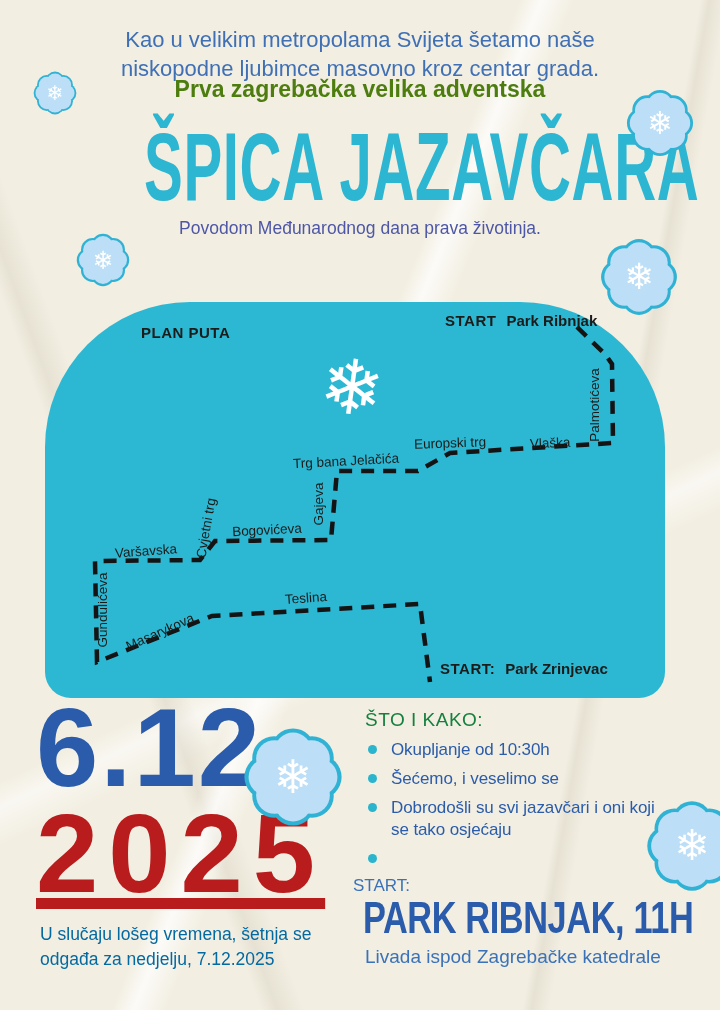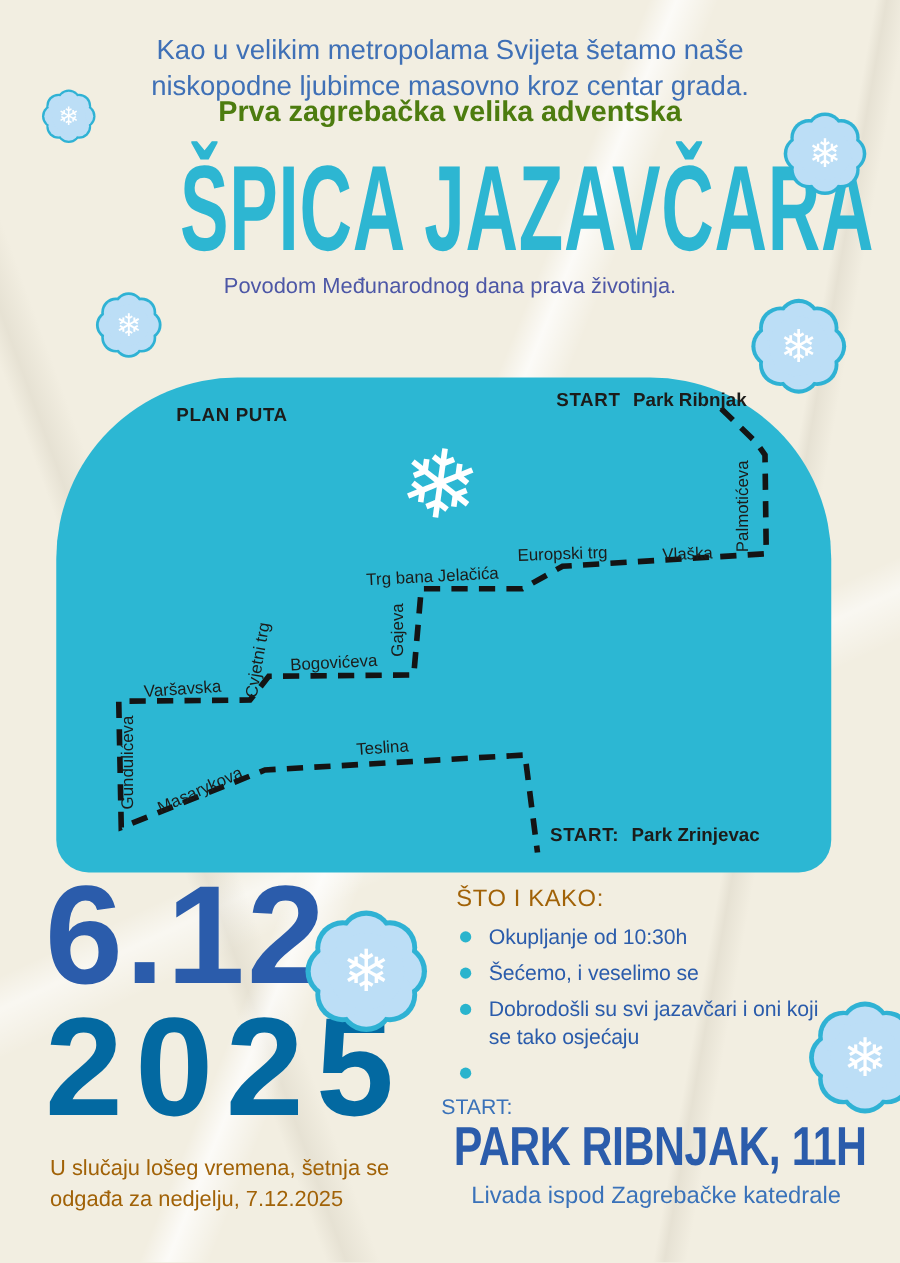--- a/index.html
+++ b/index.html
@@ -41,35 +41,35 @@
   .maprow .b{font-weight:700;letter-spacing:.5px;}
   .maprow .v{margin-left:10px;font-weight:bold;}
   .map-heading{position:absolute;left:96px;top:22px;font-size:15px;font-weight:700;letter-spacing:.5px;color:#1c1c1a;}
   .map-flake{
     position:absolute;left:307px;top:86px;transform:translate(-50%,-50%) rotate(8deg);
     font-family:"DejaVu Sans", sans-serif;font-size:76px;color:#ffffff;line-height:1;z-index:2;
   }
 
   
   .date-day{position:absolute;left:36px;top:698px;font-size:112px;line-height:.9;font-weight:800;color:#2b5cab;letter-spacing:2px;z-index:2;}
-  .date-year{position:absolute;left:36px;top:804px;font-size:112px;line-height:.9;font-weight:800;color:#0369a1;letter-spacing:10px;z-index:2;}
-  .weather{position:absolute;left:40px;top:922px;font-size:17.5px;line-height:1.45;color:#a16207;white-space:pre-line;z-index:2;}
-
-  
-  .kako-head{position:absolute;left:365px;top:709px;font-size:19px;color:#a16207;letter-spacing:.5px;z-index:2;}
+  .date-year{position:absolute;left:36px;top:804px;font-size:112px;line-height:.9;font-weight:800;color:#b91c1c;letter-spacing:10px;z-index:2;text-decoration:underline;}
+  .weather{position:absolute;left:40px;top:922px;font-size:17.5px;line-height:1.45;color:#0369a1;white-space:pre-line;z-index:2;}
+
+  
+  .kako-head{position:absolute;left:365px;top:709px;font-size:19px;color:#15803d;letter-spacing:.5px;z-index:2;}
   .bullets{position:absolute;left:365px;top:739px;width:345px;z-index:2;}
   .bullet-row{display:flex;margin-bottom:7px;}
   .dot{flex:0 0 9px;width:9px;height:9px;border-radius:50%;background:#2ab4cd;margin:6px 14px 0 3px;}
   .bullet-text{font-size:17px;font-weight:400;color:#2b5cab;line-height:1.3;white-space:pre-line;letter-spacing:-.1px;}
   .start-head{position:absolute;left:353px;top:876px;font-size:17px;color:#3a72b9;z-index:2;}
   .park{
     position:absolute;left:363px;top:893px;font-size:44px;font-weight:800;color:#2b5cab;
     white-space:nowrap;transform:scaleX(.78);transform-origin:0 50%;z-index:2;letter-spacing:-.5px;
   }
-  .livada{position:absolute;left:365px;top:946px;font-size:19px;color:#3a72b9;z-index:2;margin-left:12px;}
+  .livada{position:absolute;left:365px;top:946px;font-size:19px;color:#3a72b9;z-index:2;}
 
   
   .flake{position:absolute;z-index:6;}
   .flake svg{width:100%;height:100%;display:block;}
 </style>
 </head>
 <body>
 
 <div class="poster">
   <div class="crinkle"></div>

